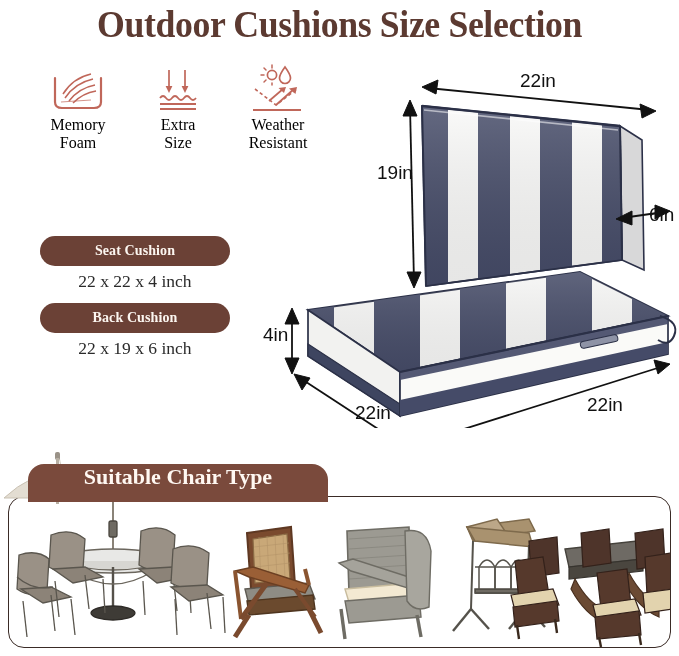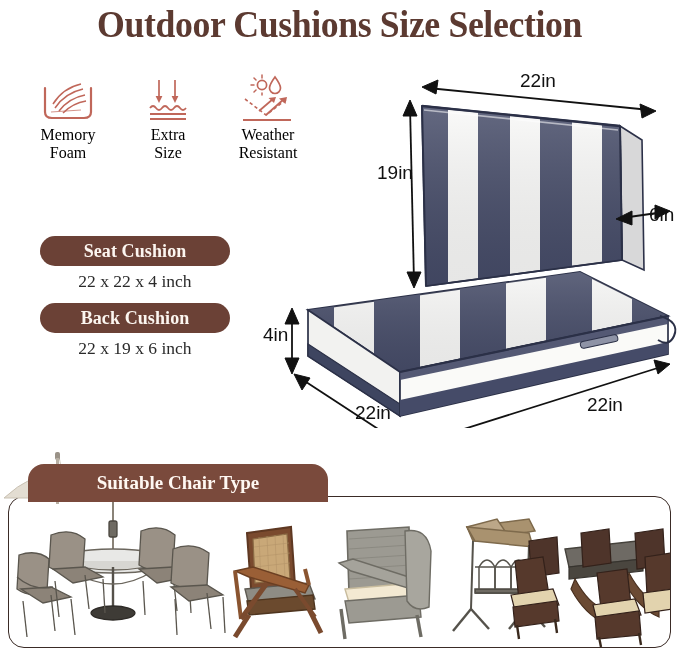--- a/index.html
+++ b/index.html
@@ -19,38 +19,38 @@
     font-family: "Liberation Serif", serif;
     font-weight: bold;
     font-size: 38px;
     letter-spacing: -0.4px;
     color: #5C3A31;
     transform: scaleX(0.94);
   }
 
   
   .features {
-    position: absolute; top: 72px; left: 18px;
+    position: absolute; top: 62px; left: 18px;
     width: 320px; height: 110px;
-    display: flex; justify-content: flex-start;
+    display: flex; justify-content: center;
   }
   .feature { width: 100px; text-align: center; }
   .feat-icon { height: 54px; display: flex; align-items: center; justify-content: center; }
 
   
   .sizes { position: absolute; top: 236px; left: 30px; width: 210px; }
   .badge {
     width: 190px; height: 30px; margin: 0 auto;
     background: #6B4136;
     border-radius: 16px;
     display: flex; align-items: center; justify-content: center;
     color: #FCF6F0;
     font-family: "Liberation Serif", serif;
     font-weight: bold;
-    font-size: 18px;
+    font-size: 14px;
     letter-spacing: 0.1px;
   }
   .badge-dims {
     text-align: center;
     font-family: "Liberation Serif", serif;
     font-size: 17.5px;
     color: #2A2A2A;
     margin-top: 5px;
     margin-bottom: 11px;
   }
@@ -81,25 +81,25 @@
     border: 1.6px solid #3A2B26;
     border-radius: 16px;
     background: #ffffff;
     overflow: hidden;
   }
   .chair-tab {
     position: absolute; left: 28px; top: 464px;
     width: 300px; height: 38px;
     background: #7A4A3C;
     border-radius: 16px 16px 0 0;
-    display: flex; align-items: center; justify-content: center;
+    display: flex; justify-content: center;
     color: #FFF8F2;
     font-family: "Liberation Serif", serif;
     font-weight: bold;
-    font-size: 19px;
+    font-size: 22px;
     z-index: 5;
   }
   .umbrella-peek { position: absolute; left: 0px; top: 452px; width: 130px; height: 52px; z-index: 1; }
   .chair-strip { position: absolute; left: 0; top: 0; width: 663px; height: 150px; }
 </style>
 </head>
 <body>
 
 <div id="root">
 

